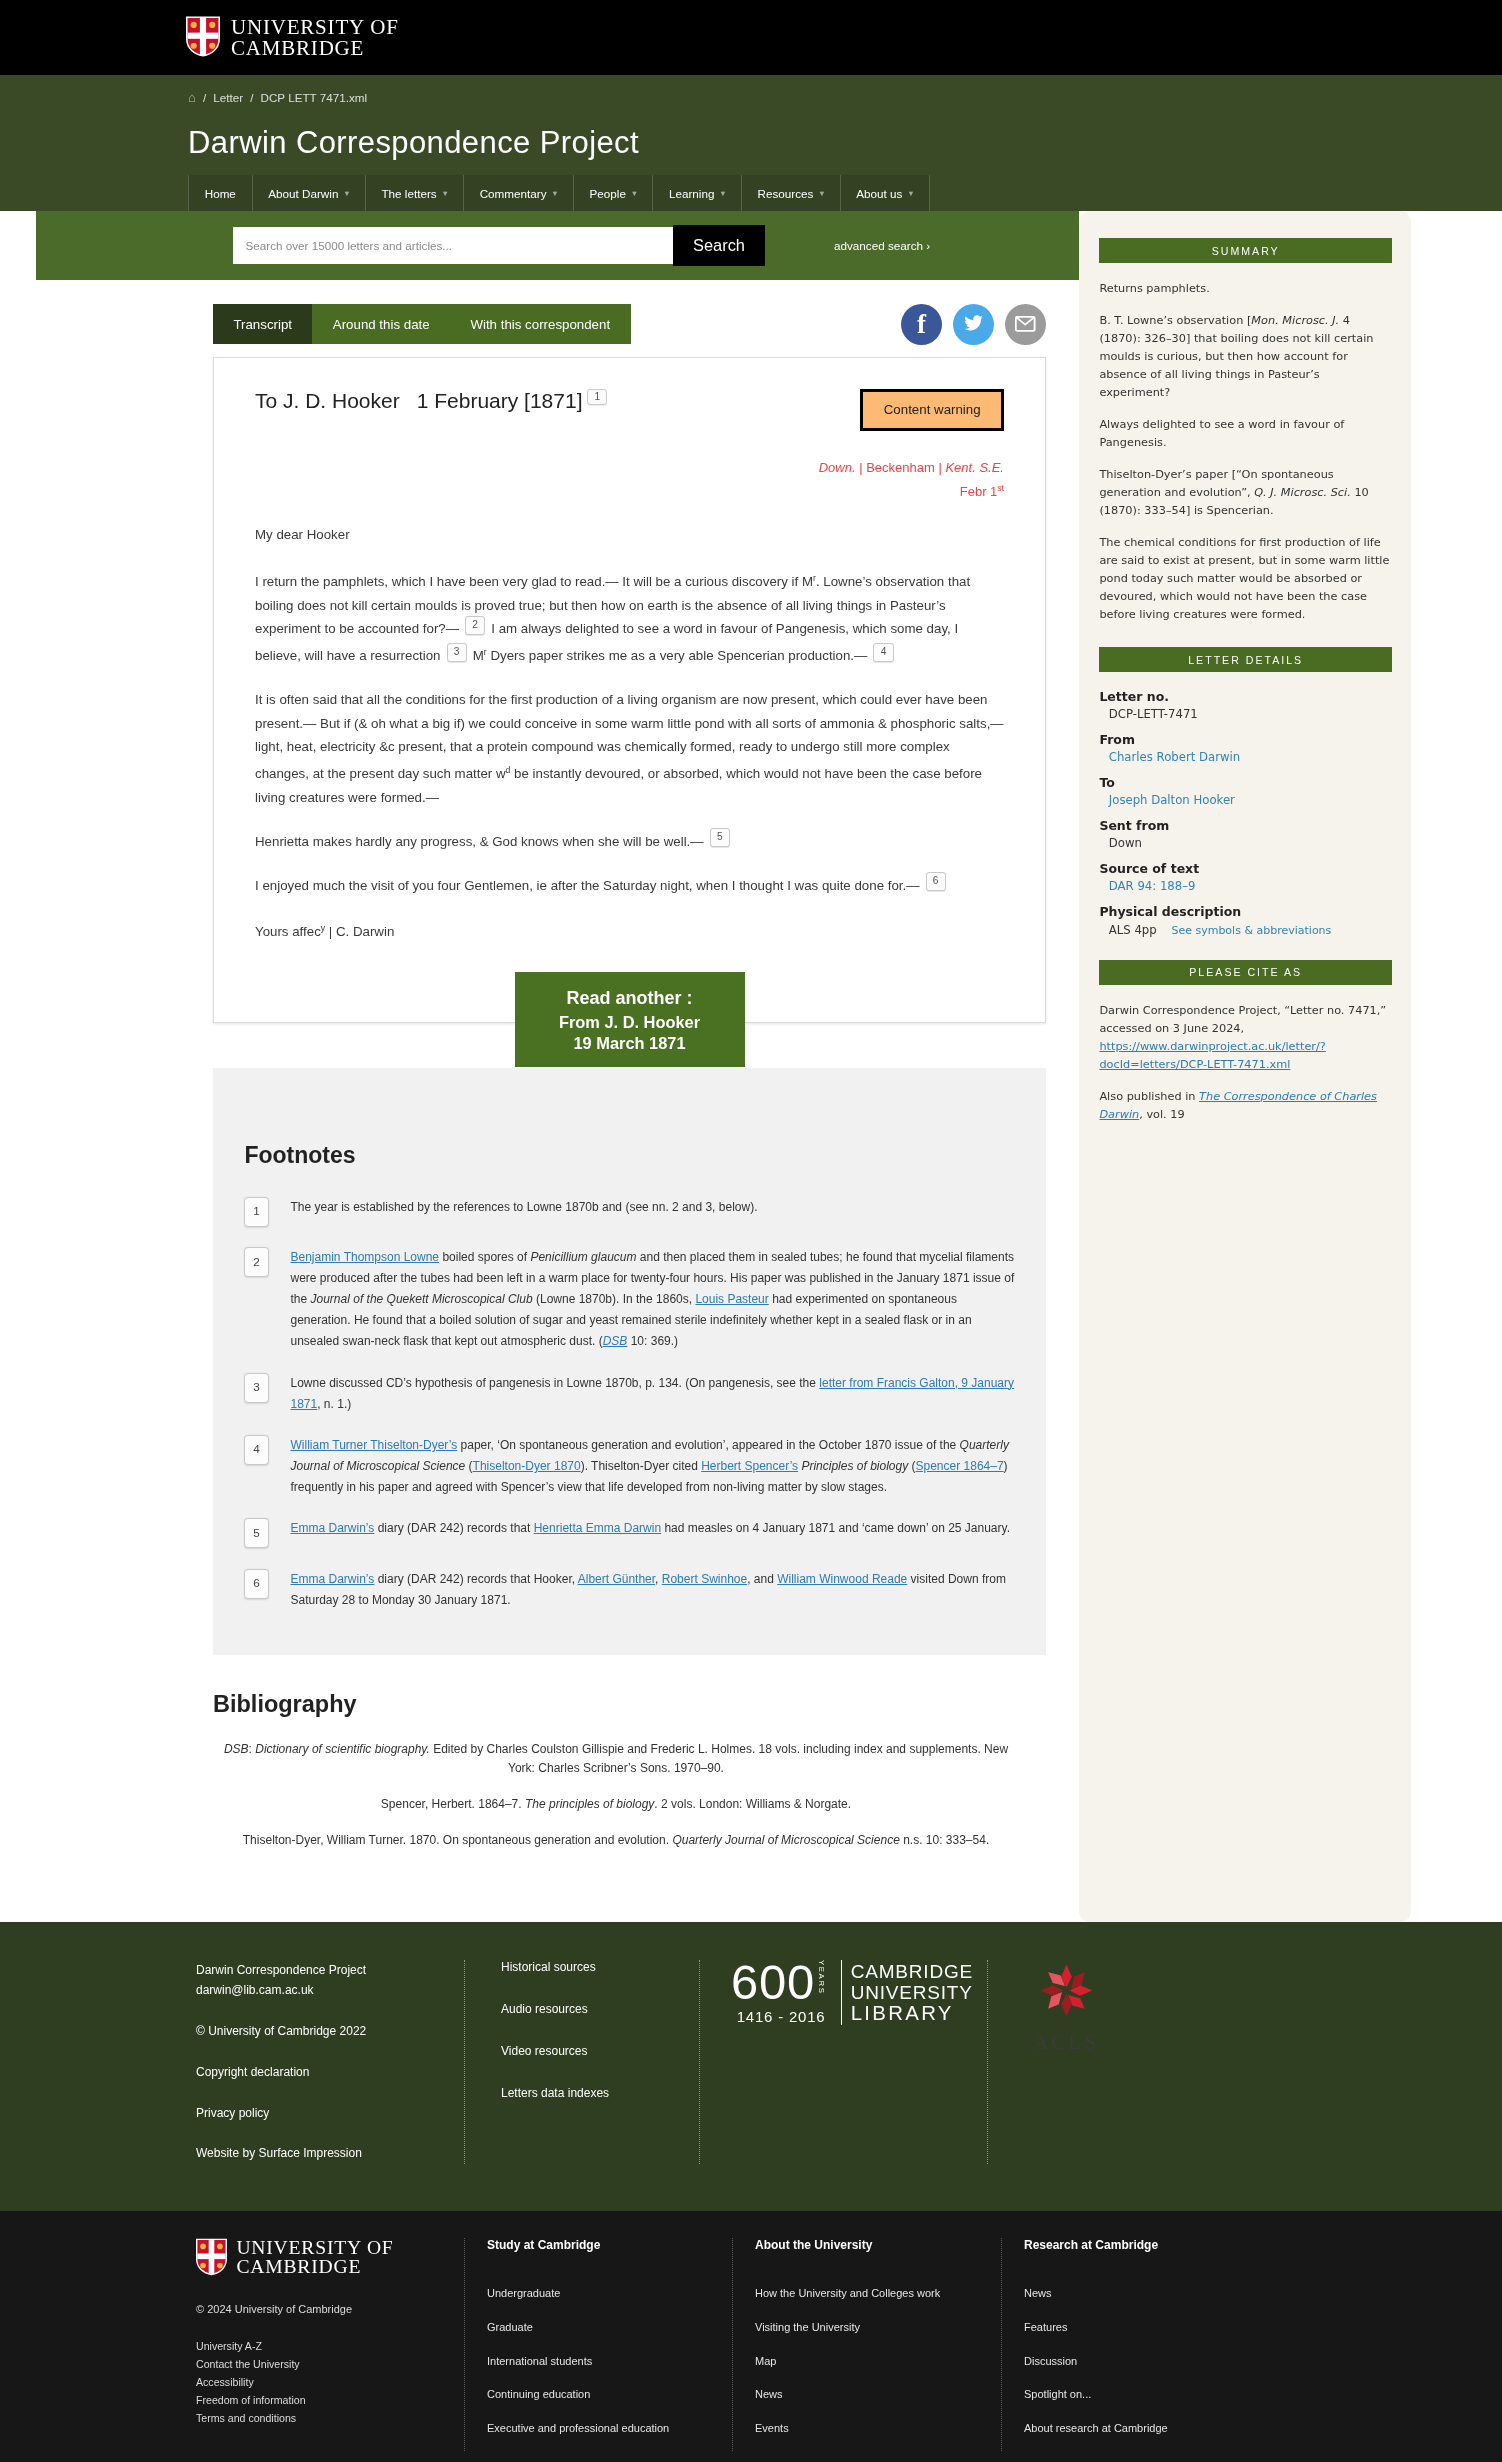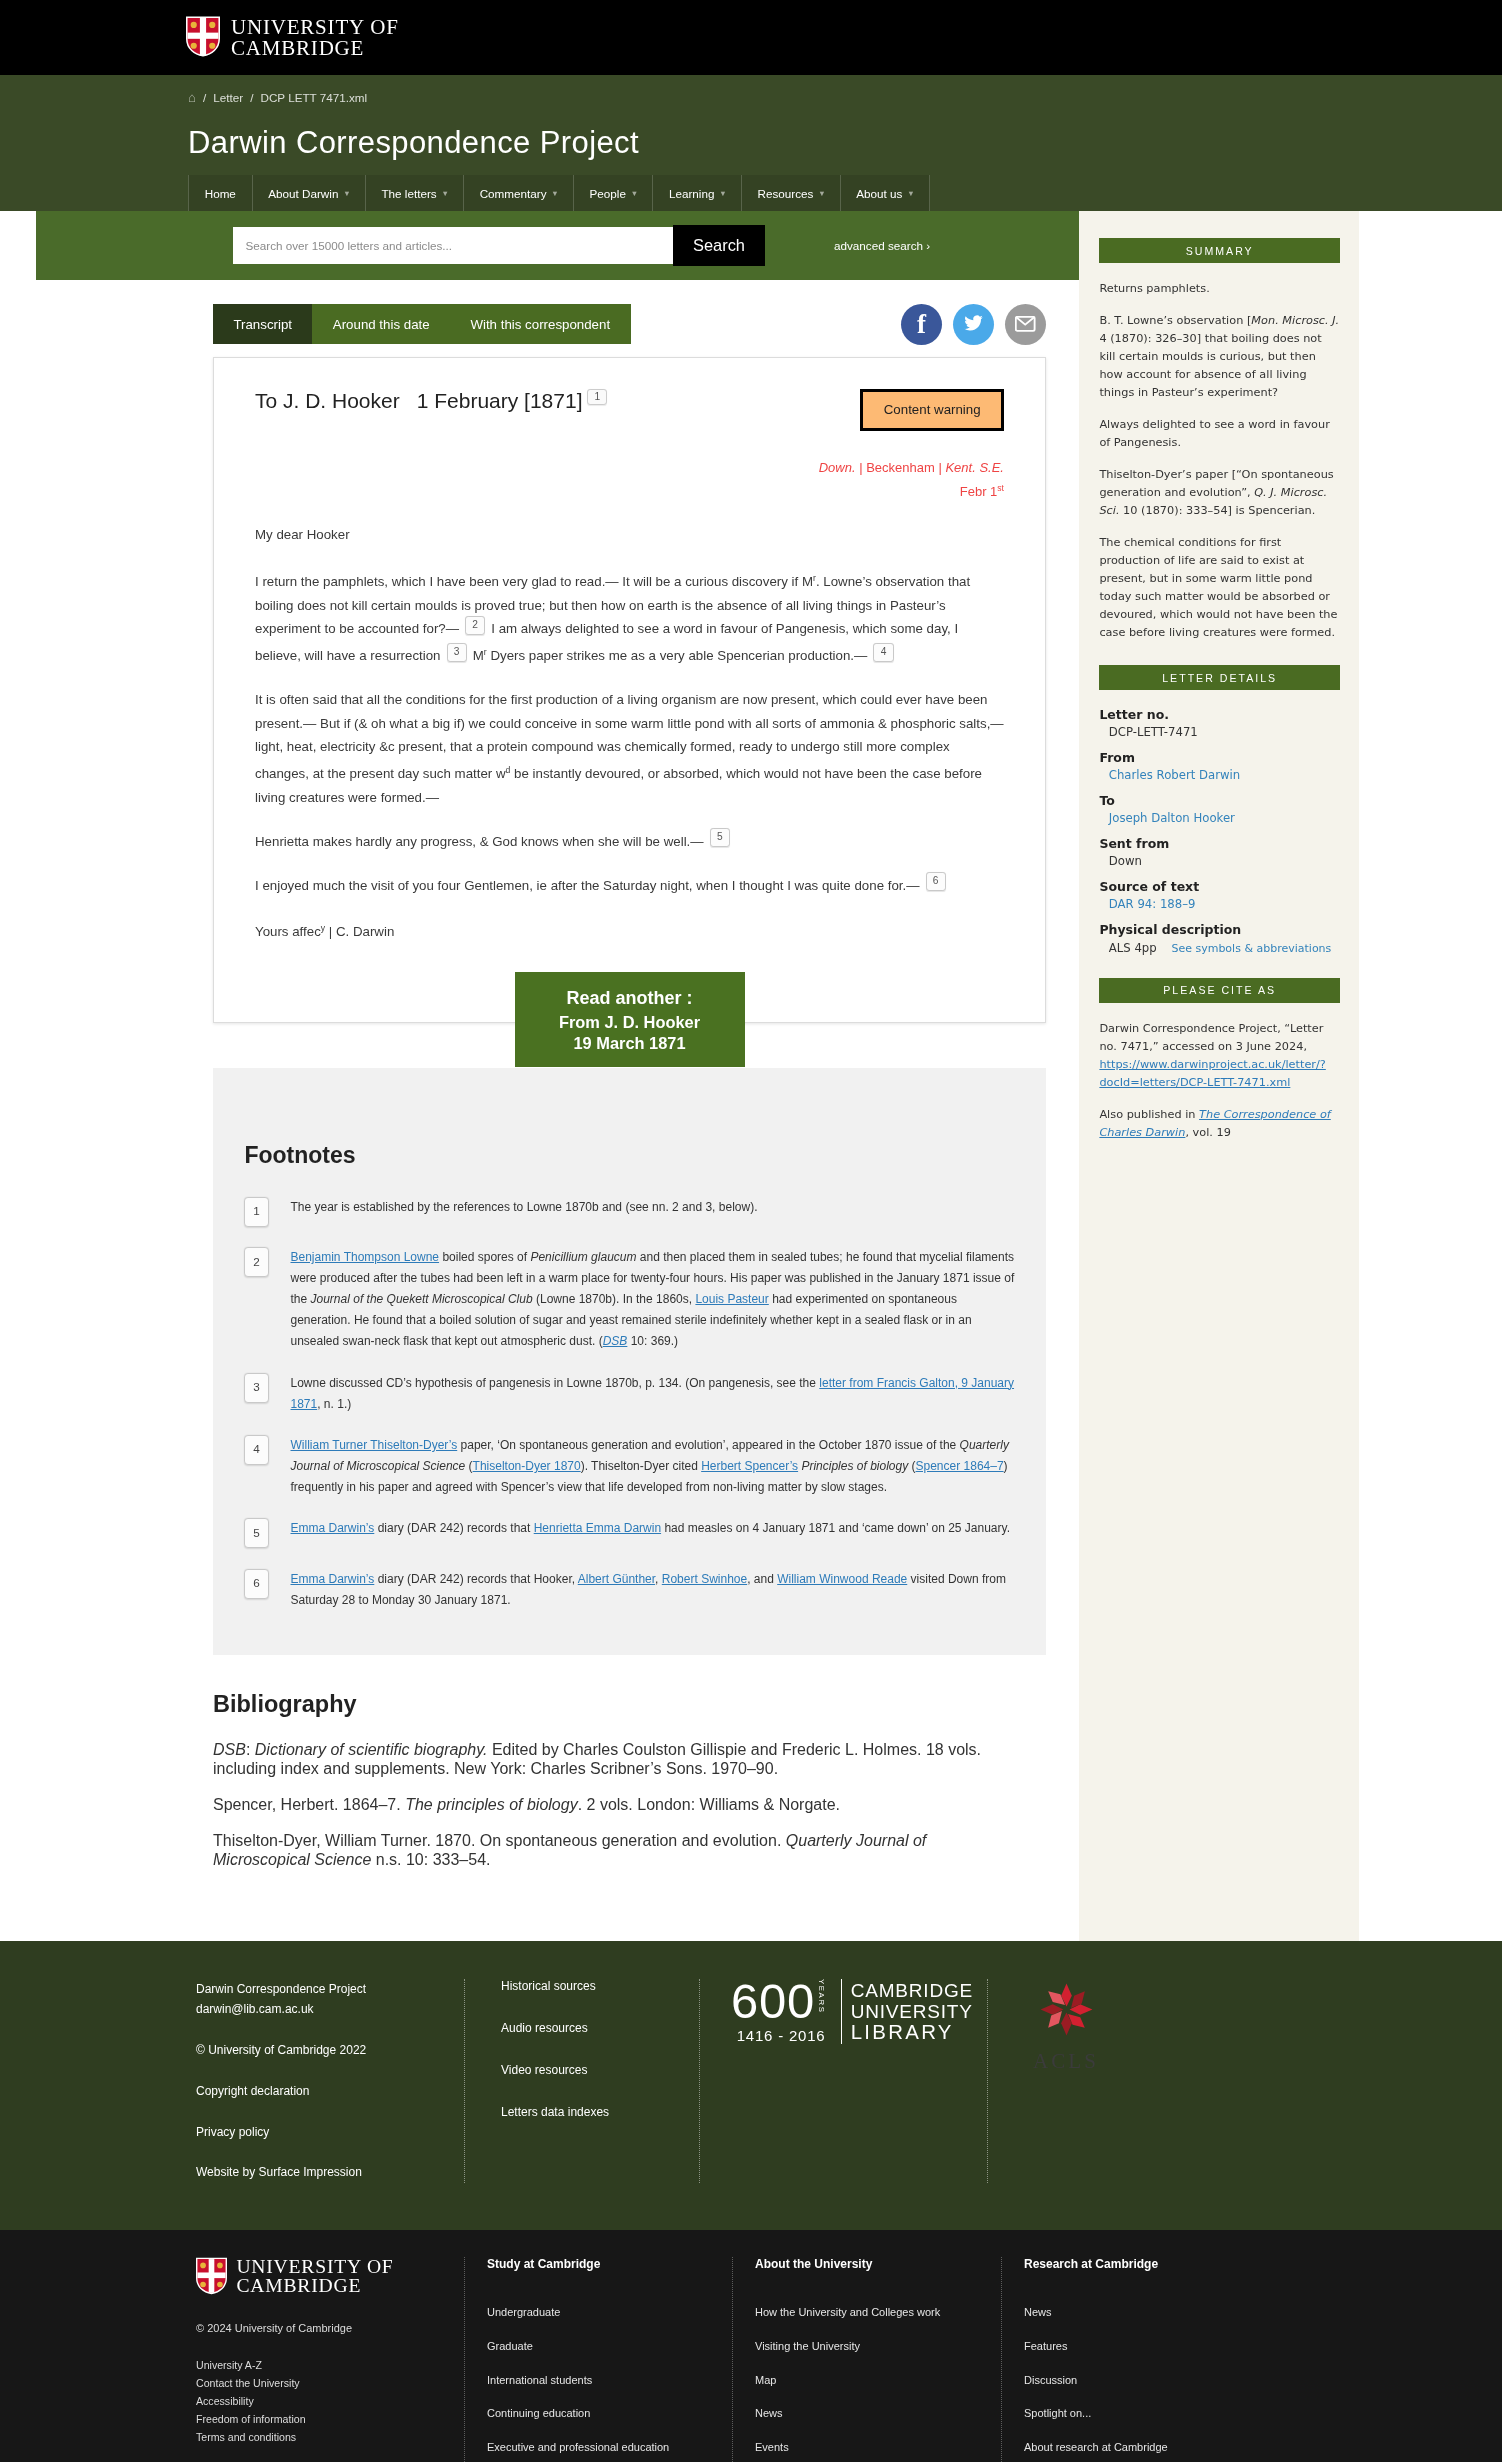--- a/index.html
+++ b/index.html
@@ -18,21 +18,21 @@
   .home-ico { font-size: 13.3px; color: rgba(255,255,255,.6); }
   .site-title { padding: 17px 0 14px 188px; color: #fff; font-size: 31px; font-weight: 300; letter-spacing: 0.4px; }
   .nav { display: flex; margin-left: 188px; }
   .nav a { display: flex; align-items: center; gap: 6.3px; color: #fff; font-size: 11.7px; padding: 11.7px 15.7px; border-right: 0.8px solid rgba(255,255,255,.18); background: rgba(0,0,0,.10); }
   .nav a:first-child { border-left: 0.8px solid rgba(255,255,255,.18); }
   .nav .chev { font-size: 8.6px; color: rgba(255,255,255,.55); }
 
   
   .body-row { display: flex; align-items: stretch; padding-left: 36px; }
   .col-main { width: 1043px; }
-  .col-side { width: 280px; background: #f5f3eb; padding: 27px 19px 47px 20.4px; font-family: "DejaVu Sans", sans-serif; }
+  .col-side { width: 332px; background: #f5f3eb; padding: 27px 19px 47px 20.4px; font-family: "DejaVu Sans", sans-serif; border-radius: 11px; }
   .col-fill { flex: 1; background: #fff; }
 
   
   .searchband { background: #4a6b2a; height: 69px; display: flex; align-items: center; padding-left: 197px; }
   .searchband input { width: 440px; height: 37px; border: 0; padding: 0 12.5px; font-size: 11.7px; color: #555; font-family: "Liberation Sans", sans-serif; }
   .searchband input::placeholder { color: #8b8b8b; }
   .search-btn { height: 41px; width: 92px; background: #000; color: #fff; border: 0; font-size: 16.4px; cursor: pointer; font-family: "Liberation Sans", sans-serif; }
   .adv-link { color: #fff; font-size: 11.7px; margin-left: 69px; }
 
   
@@ -68,21 +68,21 @@
   .fnrow { display: flex; margin-bottom: 20.4px; }
   .fnnum { flex: 0 0 auto; border: 0.8px solid #c9c9c9; border-radius: 3.9px; background: #fcfcfc; color: #444; font-size: 11.7px; padding: 6.3px 7.8px; height: 30px; margin: 0 22px 0 11px; box-shadow: 0 0.8px 1.6px rgba(0,0,0,.12); }
   .fntext { font-size: 12px; line-height: 21px; color: #333; width: 740px; }
   .rl { color: #2d7bb9; text-decoration: underline; }
   .it { font-style: italic; }
   .rl.it { font-style: italic; }
 
   
   .biblio { margin: 36px 0 0 177px; width: 833px; padding-bottom: 55px; }
   .biblio h2 { font-size: 23.5px; color: #222; margin-bottom: 22px; }
-  .biblio p { font-size: 16px; line-height: 19px; color: #333; margin-bottom: 17px; width: 806px; }
+  .biblio p { font-size: 12px; line-height: 19px; color: #333; margin-bottom: 17px; width: 806px; text-align: center; }
 
   
   .side-h { background: #4a6b22; color: #fff; text-align: center; font-size: 10.6px; letter-spacing: 2px; padding: 6.3px 0; margin-bottom: 17px; font-family: "Liberation Sans", sans-serif; }
   .side-p { font-size: 11.3px; line-height: 18px; color: #333; margin-bottom: 14px; }
   .side-p .it { font-style: italic; }
   .fieldlbl { font-size: 12.5px; font-weight: bold; color: #222; margin-top: 11px; }
   .fieldval { font-size: 11.7px; color: #333; padding-left: 9.4px; margin-top: 3.1px; }
   .fieldval.link { color: #3383bb; }
   .symlink { color: #3383bb; font-size: 11px; margin-left: 11px; }
   .mt30 { margin-top: 23.5px; }

